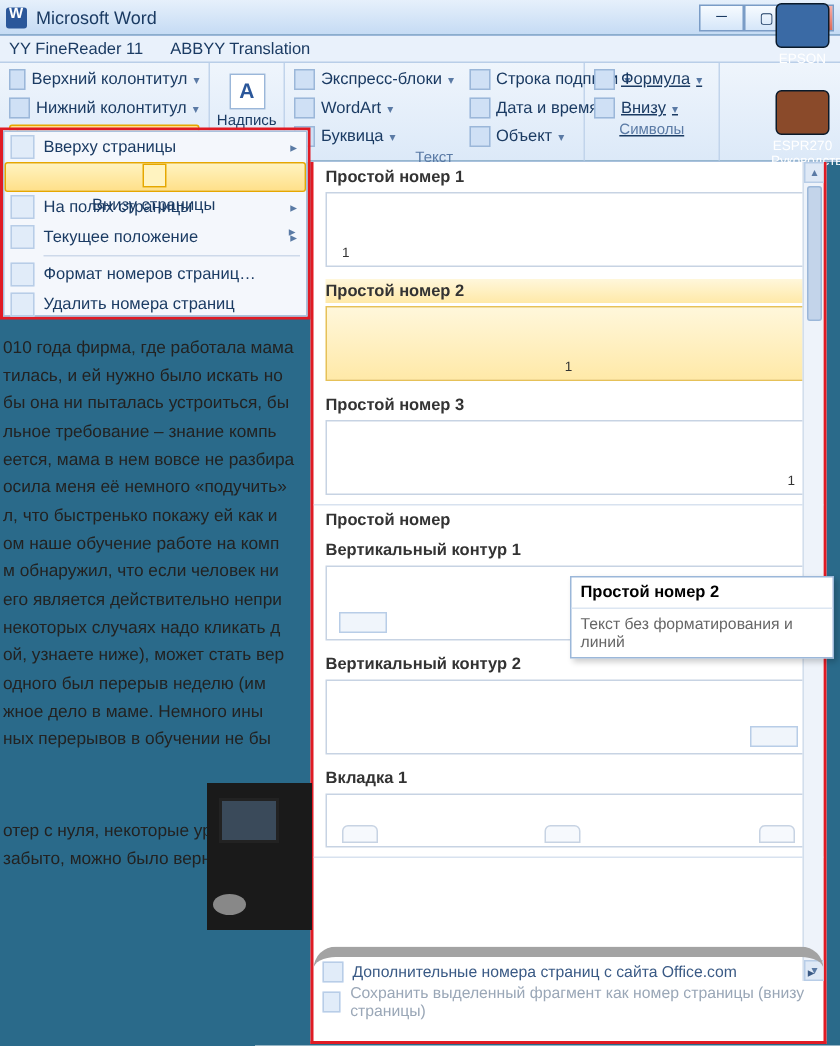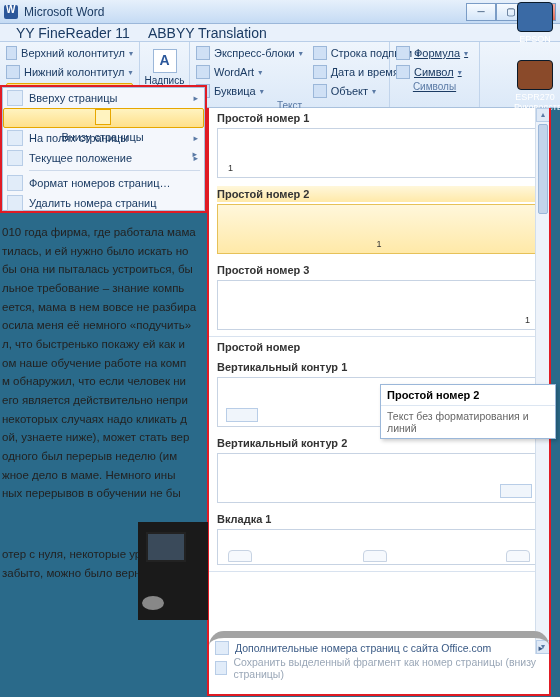--- a/index.html
+++ b/index.html
@@ -7,21 +7,21 @@
 
   
   .titlebar { height: 24px; background: linear-gradient(#e6f0fb,#c5dbf4); display: flex; align-items: center; padding: 0 4px; font-size: 12px; color: #1b3b63; border-bottom: 1px solid #9bb7d9; justify-content: center; }
   .titlebar .ico { width: 14px; height: 14px; background: #2b579a; margin-right: 6px; border-radius: 2px; position: relative; }
   .titlebar .ico::after { content:"W"; color:#fff; font-size:10px; position:absolute; left:2px; top:-1px; font-weight:bold; }
   .winctrls { display: flex; margin-left: auto; gap:0; }
   .winbtn { width: 30px; height: 18px; border: 1px solid #7a9cc6; background: linear-gradient(#f7fbff,#d5e6f9); display:flex; align-items:center; justify-content:center; font-size:10px; }
   .winbtn.close { background: linear-gradient(#f9b0a8,#e06956); color:#5a1a12; }
 
   
-  .subbar { height: 18px; background: #e9f1fb; border-bottom:1px solid #b9cee8; font-size:14px; color:#1b3b63; display:flex; align-items:center; padding-left:16px; gap:18px; }
+  .subbar { height: 18px; background: #e9f1fb; border-bottom:1px solid #b9cee8; font-size:11px; color:#1b3b63; display:flex; align-items:center; padding-left:6px; gap:18px; }
 
   
   .ribbon { height: 66px; background: linear-gradient(#eff5fc,#dce9f8); border-bottom:1px solid #a9c1dd; display:flex; font-size:11px; color:#1b3b63; }
   .rgroup { border-right:1px solid #c1d4eb; padding:2px 6px 16px 6px; display:flex; flex-direction:column; }
   .rgroup .rows { display:flex; flex-direction:column; gap:1px; }
   .ritem { display:flex; align-items:center; gap:4px; height:18px; white-space:nowrap; cursor:default; }
   .ritem .ric { width:14px; height:14px; background:#cfe0f5; border:1px solid #9bb7d9; }
   .ritem .dd { font-size:8px; color:#5a7aa5; }
   .ritem.highlight { background:#ffe08a; border:1px solid #e6a700; border-radius:2px; padding:0 4px; height:20px; margin-top:1px; }
   .rgroup .glabel { font-size:10px; color:#5a7aa5; text-align:center; margin-top:auto; padding-bottom:2px; }
@@ -165,21 +165,21 @@
   </div>
   <div class="rgroup" style="width:90px;text-decoration:underline;">
     <div class="rows">
       <div class="ritem">
           <span class="ric"></span>
           <span>Формула</span>
           <span class="dd">▾</span>
         </div>
       <div class="ritem">
           <span class="ric"></span>
-          <span>Символ</span>
+          <span>Внизу</span>
           <span class="dd">▾</span>
         </div>
     </div>
     <div class="glabel">Символы</div>
   </div>
 </div>
 
 <div class="desktop-ic" style="top:2px">
   <div class="dic" style="background:#3a6aa5"></div>
   <div>EPSON</div>

